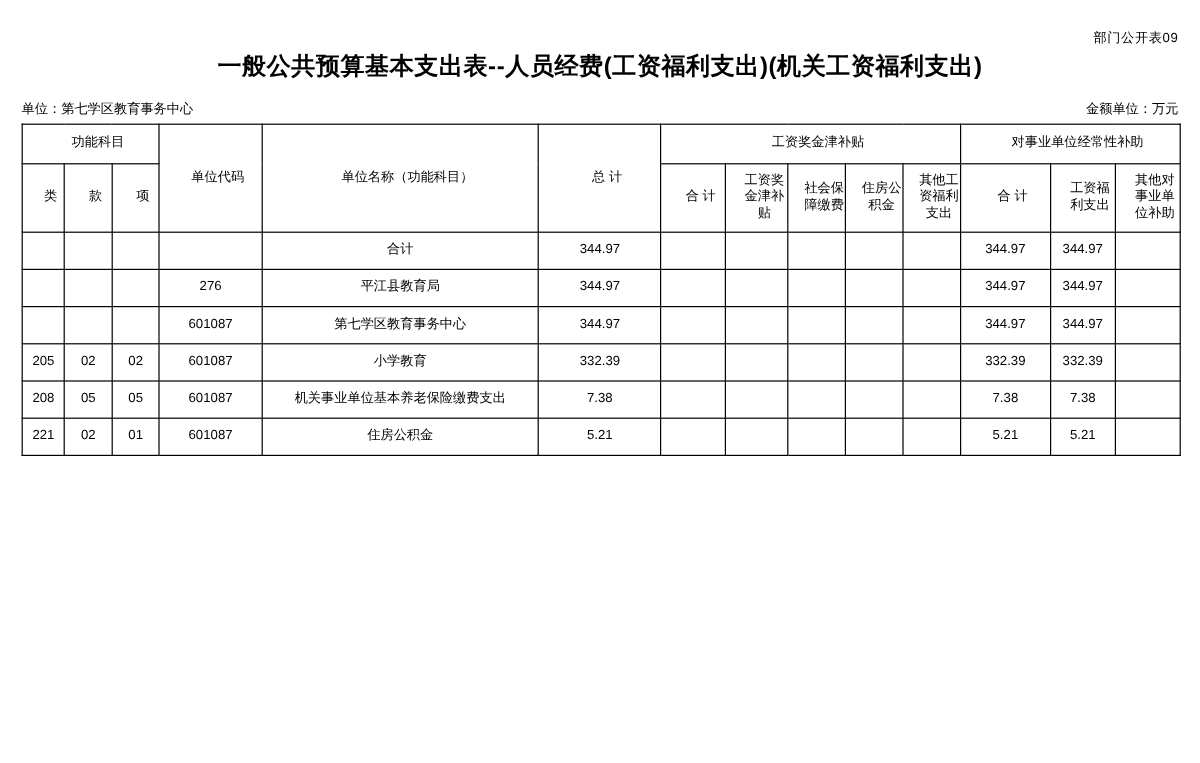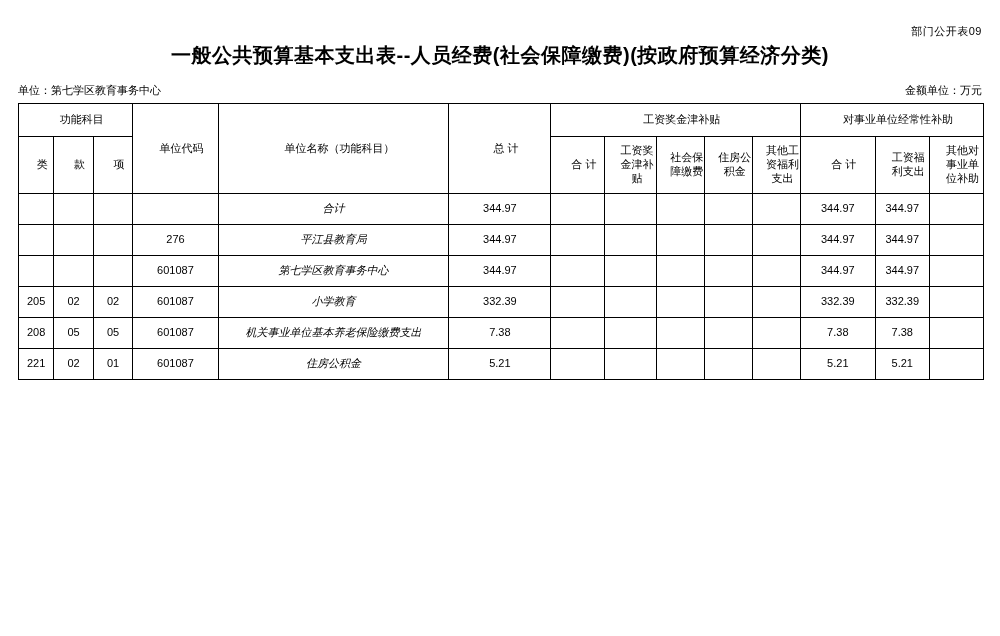--- a/index.html
+++ b/index.html
@@ -89,21 +89,20 @@
     font-size: 10px;
     padding: 0 1px;
   }
   td.body-cell {
     height: 30px;
     font-size: 11px;
   }
   td.name-cell {
     text-align: left;
     padding-left: 26px;
-    font-style: italic;
   }
   td.code-cell {
     text-align: left;
     padding-left: 6px;
   }
   td.num-cell {
     text-align: right;
     padding-right: 10px;
   }
   td.num-cell-sm {
@@ -111,21 +110,21 @@
     padding-right: 4px;
   }
 </style>
 </head>
 <body>
 
 <div class="page">
 
   <div class="form-code">部门公开表09</div>
 
-  <div class="doc-title">一般公共预算基本支出表--人员经费(社会保障缴费)(按政府预算经济分类)</div>
+  <div class="doc-title">一般公共预算基本支出表--人员经费(工资福利支出)(机关工资福利支出)</div>
 
   <div class="meta-row">
     <span class="meta-left">单位：第七学区教育事务中心</span>
     <span class="meta-right">金额单位：万元</span>
   </div>
 
   <table class="budget">
     <colgroup>
       <col style="width:34px">
       <col style="width:38px">

